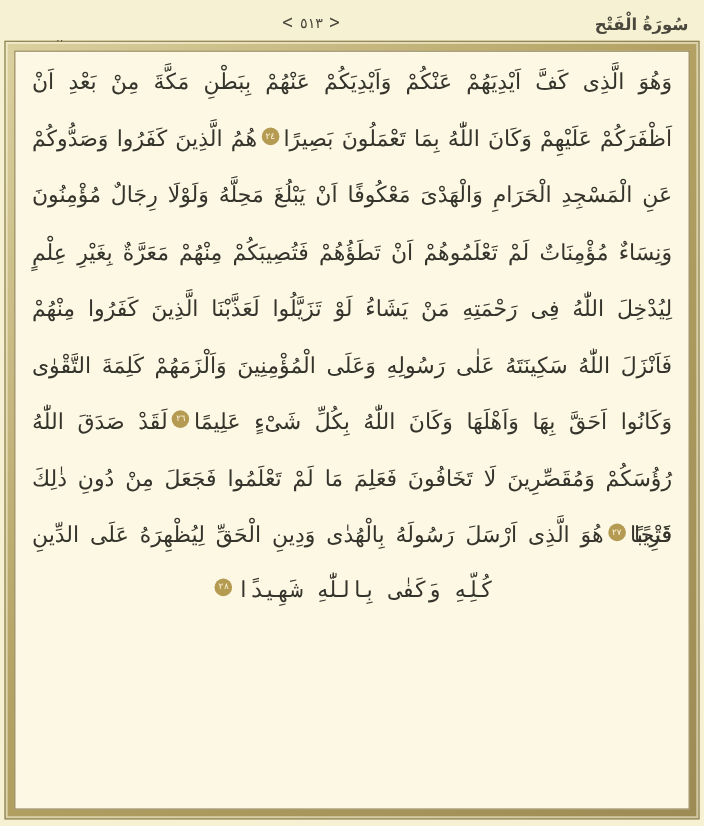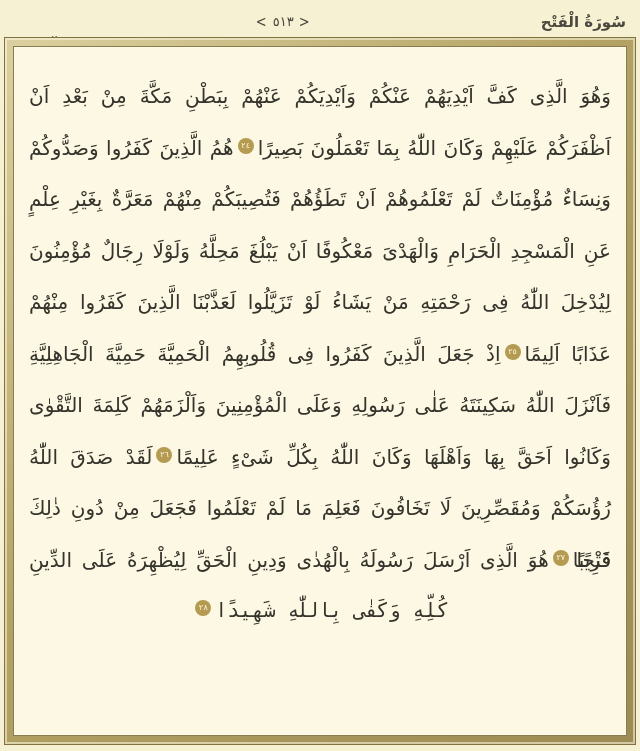--- a/index.html
+++ b/index.html
@@ -35,21 +35,21 @@
     background:linear-gradient(135deg,var(--frame-gold-light) 0%,var(--frame-gold) 45%,#9c8c54 100%);
     border:1px solid var(--frame-edge);
     box-shadow:inset 0 0 0 2px rgba(255,252,230,.55);
     padding:8px;
   }
   .sheet{
     width:100%;height:100%;
     background:var(--sheet-bg);
     border:1px solid #8a7a4c;
     box-shadow:inset 0 0 0 1px rgba(255,252,235,.7);
-    padding:24px 15px 0 15px;
+    padding:2px 15px 0 15px;
     overflow:hidden;
   }
 
   
   .quran-text{
     direction:rtl;
     color:var(--ink);
     font-size:20px;
     line-height:51.5px;
   }
@@ -80,24 +80,23 @@
       <span class="bracket">&gt;</span>
     </div>
     <div class="h-juz">الجزء ٢٦</div>
   </div>
 
   <div class="frame">
     <div class="sheet">
       <div class="quran-text">
           <div class="qline"><span>وَهُوَ الَّذِى كَفَّ اَيْدِيَهُمْ عَنْكُمْ وَاَيْدِيَكُمْ عَنْهُمْ بِبَطْنِ مَكَّةَ مِنْ بَعْدِ اَنْ</span></div>
           <div class="qline"><span>اَظْفَرَكُمْ عَلَيْهِمْ وَكَانَ اللّٰهُ بِمَا تَعْمَلُونَ بَصِيرًا</span><span class="verse-marker">٢٤</span><span>هُمُ الَّذِينَ كَفَرُوا وَصَدُّوكُمْ</span></div>
+          <div class="qline"><span>عَنِ الْمَسْجِدِ الْحَرَامِ وَالْهَدْىَ مَعْكُوفًا اَنْ يَبْلُغَ مَحِلَّهُ وَلَوْلَا رِجَالٌ مُؤْمِنُونَ</span></div>
           <div class="qline"><span>وَنِسَاءٌ مُؤْمِنَاتٌ لَمْ تَعْلَمُوهُمْ اَنْ تَطَؤُهُمْ فَتُصِيبَكُمْ مِنْهُمْ مَعَرَّةٌ بِغَيْرِ عِلْمٍ</span></div>
-          <div class="qline"><span>عَنِ الْمَسْجِدِ الْحَرَامِ وَالْهَدْىَ مَعْكُوفًا اَنْ يَبْلُغَ مَحِلَّهُ وَلَوْلَا رِجَالٌ مُؤْمِنُونَ</span></div>
           <div class="qline"><span>لِيُدْخِلَ اللّٰهُ فِى رَحْمَتِهِ مَنْ يَشَاءُ لَوْ تَزَيَّلُوا لَعَذَّبْنَا الَّذِينَ كَفَرُوا مِنْهُمْ</span></div>
-          <div class="qline"><span>عَذَابًا اَلِيمًا</span><span class="verse-marker">٢٥</span><span>اِذْ جَعَلَ الَّذِينَ كَفَرُوا فِى قُلُوبِهِمُ الْحَمِيَّةَ حَمِيَّةَ الْجَاهِلِيَّةِ</span></div>
           <div class="qline"><span>فَاَنْزَلَ اللّٰهُ سَكِينَتَهُ عَلٰى رَسُولِهِ وَعَلَى الْمُؤْمِنِينَ وَاَلْزَمَهُمْ كَلِمَةَ التَّقْوٰى</span></div>
           <div class="qline"><span>وَكَانُوا اَحَقَّ بِهَا وَاَهْلَهَا وَكَانَ اللّٰهُ بِكُلِّ شَىْءٍ عَلِيمًا</span><span class="verse-marker">٢٦</span><span>لَقَدْ صَدَقَ اللّٰهُ</span></div>
           <div class="qline"><span>رُؤُسَكُمْ وَمُقَصِّرِينَ لَا تَخَافُونَ فَعَلِمَ مَا لَمْ تَعْلَمُوا فَجَعَلَ مِنْ دُونِ ذٰلِكَ فَتْحًا</span></div>
           <div class="qline"><span>قَرِيبًا</span><span class="verse-marker">٢٧</span><span>هُوَ الَّذِى اَرْسَلَ رَسُولَهُ بِالْهُدٰى وَدِينِ الْحَقِّ لِيُظْهِرَهُ عَلَى الدِّينِ</span></div>
           <div class="qline center"><span>كُلِّهِ وَكَفٰى بِاللّٰهِ شَهِيدًا</span><span class="verse-marker">٢٨</span></div>
         </div>
     </div>
   </div>
 
 </div>

